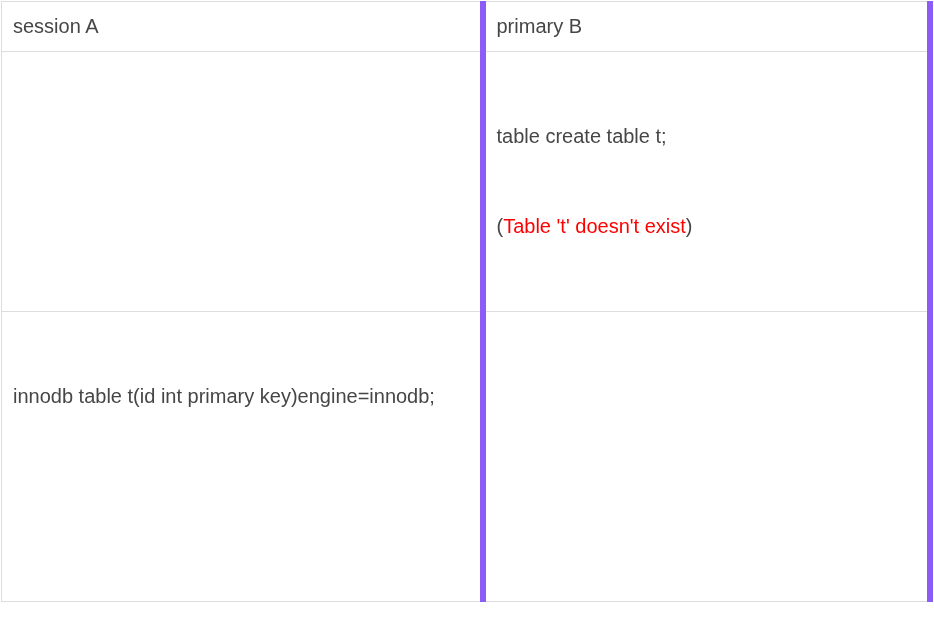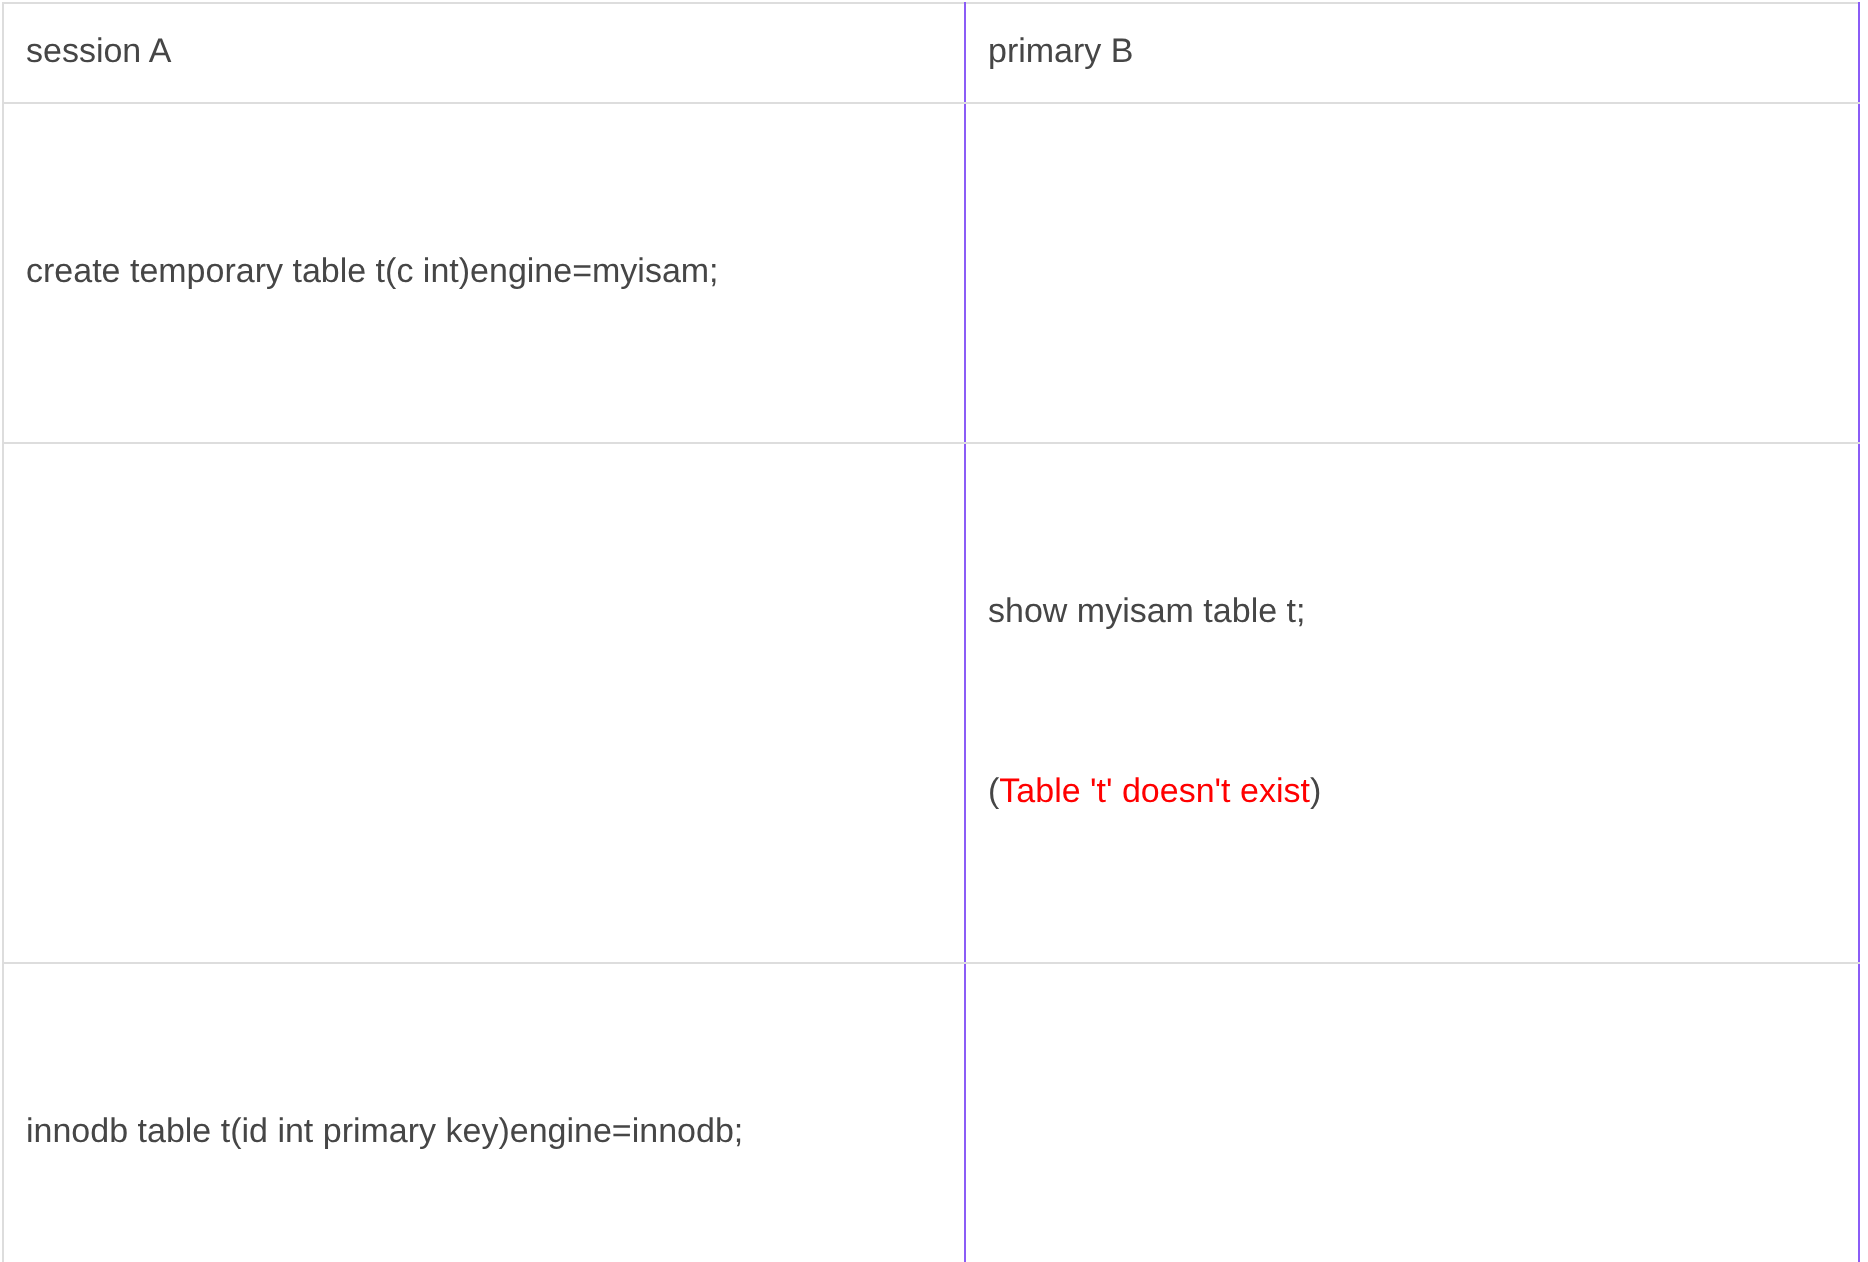--- a/index.html
+++ b/index.html
@@ -17,25 +17,25 @@
     border-collapse: collapse;
     table-layout: fixed;
     width: 929px;
     margin: 1px 0 0 1px;
     border-top: 1px solid #dddddd;
     border-left: 1px solid #dddddd;
   }
   .session-table col.col-a { width: 481px; }
   .session-table col.col-b { width: 447px; }
   .session-table td {
-    border-right: 1px solid #8b5cf6;
+    border-right: 6px solid #8b5cf6;
     border-bottom: 1px solid #dddddd;
     vertical-align: top;
     padding: 9px 10px 10px 11px;
-    font-size: 17px;
+    font-size: 20px;
     line-height: 30px;
     color: #464646;
     white-space: pre-wrap;
     word-break: break-word;
     overflow-wrap: break-word;
   }
   .row-header td { height: 27px; }
   .row-a1 td { height: 84px; }
   .row-b1 td { height: 56px; }
   .row-a2 td { height: 204px; }
@@ -50,31 +50,25 @@
   <colgroup>
     <col class="col-a">
     <col class="col-b">
   </colgroup>
   <tbody>
     <tr class="row-header">
       <td><span>session A</span></td>
       <td><span>primary B</span></td>
     </tr>
 
-    <tr class="row-a1">
-      <td>
-        <span class="line">create temporary table t(c int)engine=myisam;</span>
-      </td>
-      <td></td>
-    </tr>
 
     <tr class="row-b1">
       <td></td>
       <td>
-        <span class="line">show myisam table t;</span>
+        <span class="line">table create table t;</span>
         <span class="line"><span class="paren">(</span><span class="err">Table 't' doesn't exist</span><span class="paren">)</span></span>
       </td>
     </tr>
 
     <tr class="row-a2">
       <td>
         <span class="line">innodb table t(id int primary key)engine=innodb;</span>
         
         
         

